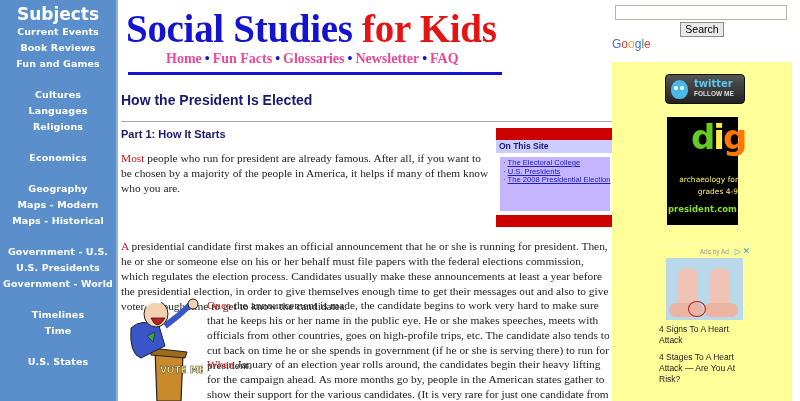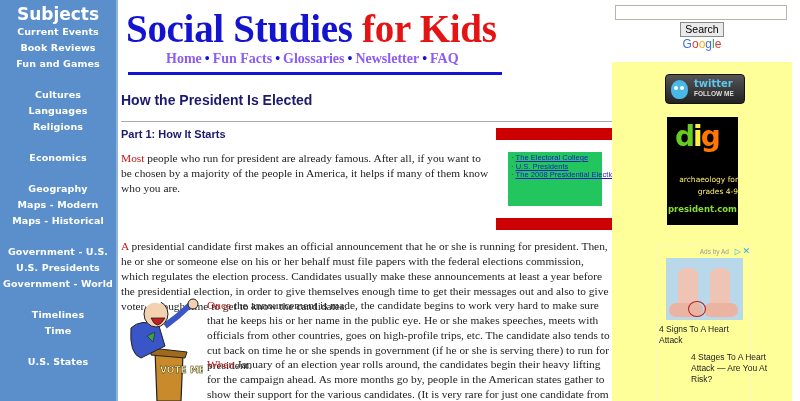--- a/index.html
+++ b/index.html
@@ -10,78 +10,78 @@
   #sidebar .item { display:block; color:#fff; font-weight:bold; font-size:9.5px; line-height:16px; text-decoration:none; cursor:pointer; letter-spacing:0.1px; }
   #sidebar .gap { height:15px; }
   #sidebar-border { position:absolute; left:116px; top:0; width:2px; height:401px; background:#8fb3de; }
 
   
   #main { position:absolute; left:118px; top:0; width:496px; height:401px; }
   #logo { position:absolute; left:8px; top:8px; font-family:"Liberation Serif", serif; font-weight:bold; font-size:39px; line-height:42px; white-space:nowrap; letter-spacing:-0.3px; }
   #logo .blue { color:#1414d0; }
   #logo .red { color:#e41414; }
   #topnav { position:absolute; left:48px; top:51px; font-family:"Liberation Serif", serif; font-weight:bold; font-size:14px; color:#1414d0; white-space:nowrap; }
-  #topnav a { color:#8b5cf6; text-decoration:none; cursor:pointer; }
+  #topnav a { color:#ec4899; text-decoration:none; cursor:pointer; }
   #topnav .sep { color:#1414d0; margin:0 3px; }
   #nav-rule { position:absolute; left:10px; top:72px; width:374px; height:3px; background:#1414d0; }
   #page-title { position:absolute; left:3px; top:92px; font-family:"Liberation Sans", sans-serif; font-weight:bold; font-size:14px; color:#1a1a6e; }
   #title-rule { position:absolute; left:3px; top:121px; width:493px; height:1px; background:#a9a9a9; }
   #part-title { position:absolute; left:3px; top:128px; font-family:"Liberation Sans", sans-serif; font-weight:bold; font-size:11px; color:#1a1a6e; }
   .para { position:absolute; font-family:"Liberation Serif", serif; font-size:11.4px; line-height:15px; color:#222; }
   .para .lead { color:#c01818; }
   #p1 { left:3px; top:151px; width:372px; }
   #p2 { left:3px; top:189px; width:375px; }
   #p3 { left:3px; top:239px; width:490px; }
   #p4 { left:89px; top:298px; width:405px; }
   #p5 { left:89px; top:357px; width:405px; }
 
   
   #onsite { position:absolute; left:378px; top:128px; width:118px; }
   #onsite .bar { height:12px; background:#cc0000; }
   #onsite .head { background:#ccccff; font-family:"Liberation Sans", sans-serif; font-weight:bold; font-size:8.5px; color:#1a1a6e; padding:1px 3px; height:11px; line-height:11px; }
-  #onsite ul { margin:12px; padding:2px 2px 0 3px; list-style:none; background:#22c55e; height:52px; }
+  #onsite ul { margin:4px; padding:2px 2px 0 3px; list-style:none; background:#c4b5fd; height:52px; }
   #onsite li { font-family:"Liberation Sans", sans-serif; font-size:7.6px; line-height:8.5px; white-space:nowrap; }
   #onsite li::before { content:"· "; color:#333; }
   #onsite li a { color:#2020c0; text-decoration:underline; cursor:pointer; }
   #onsite .bar2 { height:12px; background:#cc0000; }
 
   
   #cartoon { position:absolute; left:3px; top:298px; width:82px; height:103px; }
 
   
   #right { position:absolute; left:612px; top:0; width:180px; height:401px; background:#ffff99; }
   #search-block { position:absolute; left:0; top:0; width:180px; height:62px; background:#fff; }
   #search-input { position:absolute; left:3px; top:5px; width:170px; height:13px; border:1px solid #b6b6a8; background:#fff; padding:0; font-size:10px; }
   #search-btn { position:absolute; left:68px; top:22px; width:44px; height:15px; font-family:"Liberation Sans", sans-serif; font-size:10.5px; border:1px solid #8a8a8a; background:#eaeaea; padding:0; line-height:13px; cursor:pointer; }
-  #google { position:absolute; left:0; top:38px; width:180px; text-align:center; font-family:"Liberation Sans", sans-serif; font-size:12px; line-height:13px; }
+  #google { position:absolute; left:0; top:38px; width:180px; font-family:"Liberation Sans", sans-serif; font-size:12px; line-height:13px; }
   #google span { font-weight:normal; }
   #custom-search { position:absolute; left:0; top:51px; width:180px; text-align:center; font-family:"Liberation Sans", sans-serif; font-size:7.5px; color:#222;margin-top:36px; }
   #twitter { position:absolute; left:53px; top:74px; width:78px; height:28px; background:linear-gradient(#555,#222); border-radius:4px; border:1px solid #111; cursor:pointer; }
   #twitter .bird { position:absolute; left:5px; top:5px; width:17px; height:19px; background:#4ab8e6; border-radius:50% 50% 45% 45%; }
   #twitter .bird::before, #twitter .bird::after { content:""; position:absolute; top:6px; width:4px; height:4px; background:#fff; border-radius:50%; }
   #twitter .bird::before { left:3px; } #twitter .bird::after { left:9px; }
   #twitter .tw { position:absolute; left:28px; top:3px; font-family:"DejaVu Sans", sans-serif; font-weight:bold; font-size:10px; color:#5cc6f0; }
   #twitter .fm { position:absolute; left:28px; top:15px; font-family:"Liberation Sans", sans-serif; font-size:6.5px; color:#ddd; font-weight:bold; }
   #dig { position:absolute; left:55px; top:117px; width:71px; height:108px; background:#000; cursor:pointer; }
-  #dig .logo { position:absolute; left:8px; top:2px; font-family:"DejaVu Sans", sans-serif; font-weight:bold; font-size:28px; line-height:36px; letter-spacing:-2px; }
+  #dig .logo { position:absolute; left:24px; top:2px; font-family:"DejaVu Sans", sans-serif; font-weight:bold; font-size:34px; line-height:36px; letter-spacing:-2px; }
   #dig .logo .d { color:#66cc22; } #dig .logo .i { color:#ffee44; } #dig .logo .g { color:#ff7700; }
   #dig .tag { position:absolute; left:0; top:57px; width:71px; text-align:right; font-family:"DejaVu Sans", sans-serif; font-size:7.5px; line-height:12px; color:#ffee66; }
   #dig .url { position:absolute; left:0; top:87px; width:71px; text-align:center; font-family:"DejaVu Sans", sans-serif; font-weight:bold; font-size:8.5px; color:#88dd33; }
   #ad { position:absolute; left:45px; top:245px; width:93px; height:156px; background:#ffff99; border:1px solid #fff6c0; }
   #ad .adlabel { position:absolute; right:22px; top:2px; font-family:"Liberation Sans", sans-serif; font-size:6.5px; color:#999; }
   #ad .adplay { position:absolute; right:10px; top:1px; font-size:8px; color:#2aa8e0; }
   #ad .adx { position:absolute; right:1px; top:0px; font-size:9px; color:#2aa8e0; cursor:pointer; }
   #ad .adimg { position:absolute; left:8px; top:12px; width:77px; height:62px; background:#b9d8ea; overflow:hidden; }
   #ad .foot { position:absolute; top:10px; width:20px; height:50px; background:#f0c4b4; border-radius:8px 8px 10px 10px; }
   #ad .f1 { left:12px; } #ad .f2 { left:44px; }
   #ad .toes { position:absolute; top:45px; width:34px; height:14px; background:#eab3a2; border-radius:10px; }
   #ad .t1 { left:3px; } #ad .t2 { left:38px; }
   #ad .circle { position:absolute; left:22px; top:43px; width:16px; height:14px; border:1px solid #b02020; border-radius:50%; }
   #ad .line { position:absolute; left:1px; font-family:"Liberation Sans", sans-serif; font-size:8.5px; line-height:11px; color:#222; cursor:pointer; width:90px; }
-  #ad .l1 { top:78px; } #ad .l2 { top:106px;margin-left:32px; }
+  #ad .l1 { top:78px; } #ad .l2 { top:106px; }
 </style>
 </head>
 <body>
 
 <div id="sidebar">
   <div class="title">Subjects</div>
   <a class="item">Current Events</a>
   <a class="item">Book Reviews</a>
   <a class="item">Fun and Games</a>
   <div class="gap"></div>
@@ -120,20 +120,21 @@
   <div id="title-rule"></div>
   <div id="part-title">Part 1: How It Starts</div>
 
   <div id="p1" class="para"><span class="lead">Most</span><span> people who run for president are already famous. After all, if you want to be chosen by a majority of the people in America, it helps if many of them know who you are.</span></div>
   <div id="p3" class="para"><span class="lead">A</span><span> presidential candidate first makes an official announcement that he or she is running for president. Then, he or she or someone else on his or her behalf must file papers with the federal elections commission, which regulates the election process. Candidates usually make these announcements at least a year before the presidential election, in order to give themselves enough time to get their messages out and also to give voters enough time to get to know the candidates.</span></div>
   <div id="p4" class="para"><span class="lead">Once</span><span> the announcement is made, the candidate begins to work very hard to make sure that he keeps his or her name in the public eye. He or she makes speeches, meets with officials from other countries, goes on high-profile trips, etc. The candidate also tends to cut back on time he or she spends in government (if he or she is serving there) to run for president.</span></div>
   <div id="p5" class="para"><span class="lead">When</span><span> January of an election year rolls around, the candidates begin their heavy lifting for the campaign ahead. As more months go by, people in the American states gather to show their support for the various candidates. (It is very rare for just one candidate from a major political party to run</span></div>
 
   <div id="onsite">
     <div class="bar"></div>
+    <div class="head">On This Site</div>
     <ul>
       <li><a>The Electoral College</a></li>
       <li><a>U.S. Presidents</a></li>
       <li><a>The 2008 Presidential Election</a></li>
     </ul>
     <div class="bar2"></div>
   </div>
 
   <svg id="cartoon" viewBox="0 0 82 103">
     <path d="M34 52 L62 56 L60 103 L36 103 Z" fill="#c98a2b" stroke="#222" stroke-width="1.2"></path>

